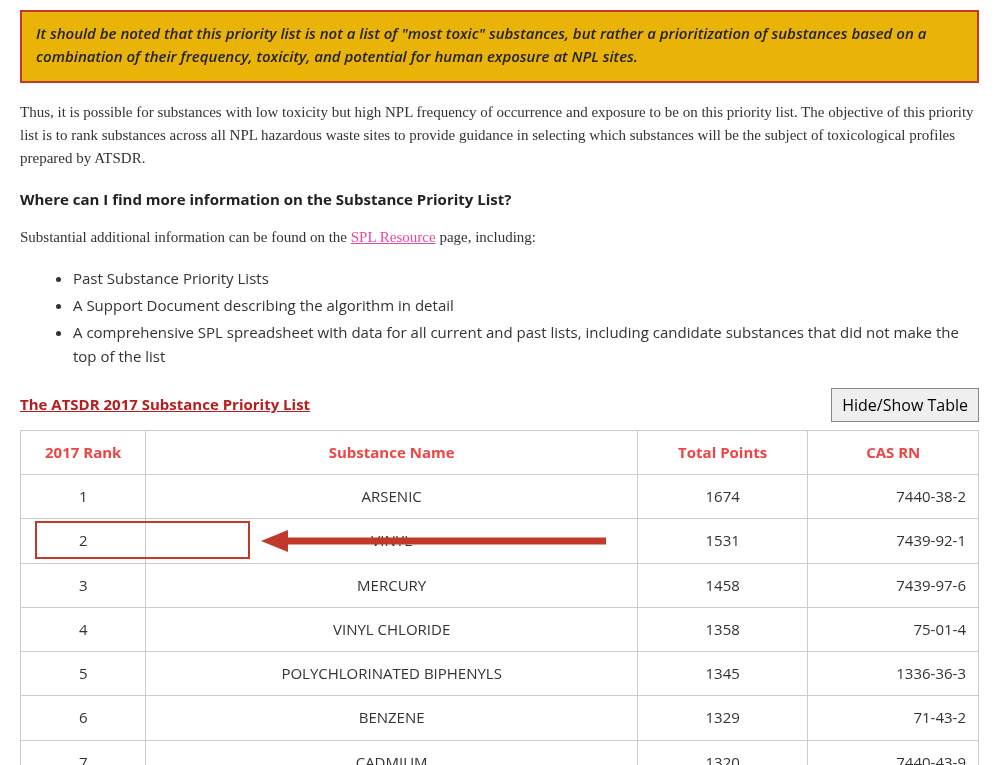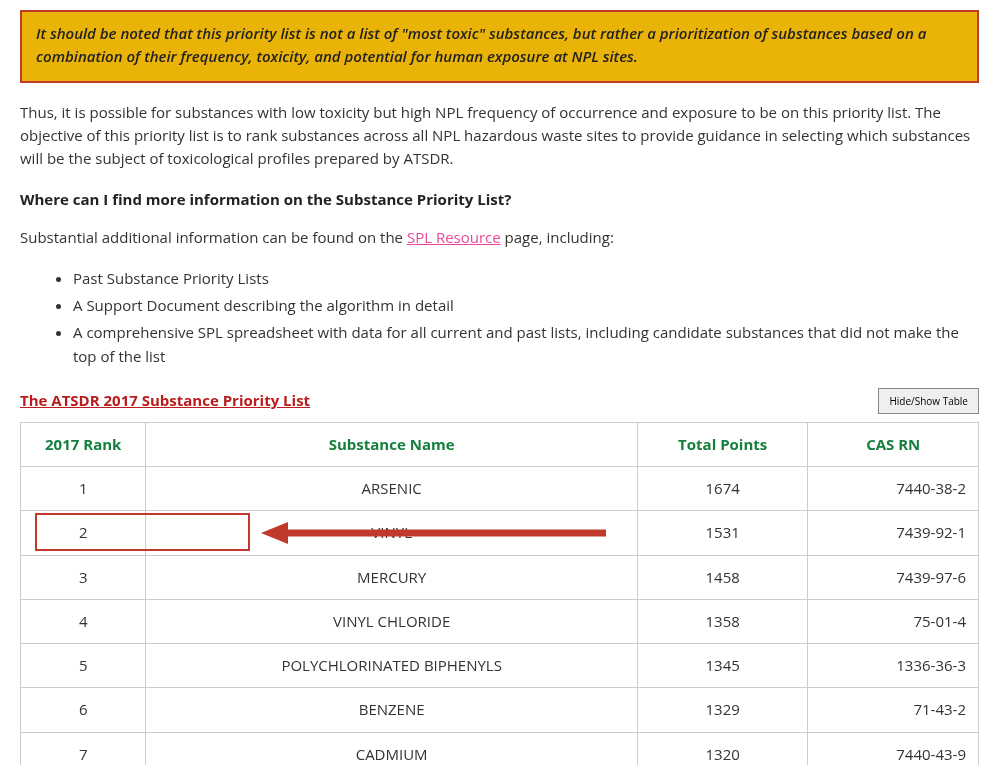--- a/index.html
+++ b/index.html
@@ -18,20 +18,21 @@
     border: 2px solid #c0392b;
     padding: 10px 14px 12px 14px;
     margin: 10px 0 18px 0;
     font-weight: 600;
     color: #222;
     font-style: italic;
   }
   .para {
     margin: 0 0 18px 0;
     color: #333;
+    font-family: Liberation Serif, serif;
   }
   .heading {
     font-weight: 700;
     margin: 0 0 14px 0;
     color: #222;
   }
   .link {
     color: #ec4899;
     text-decoration: underline;
     cursor: pointer;
@@ -52,40 +53,40 @@
   }
   .table-title {
     font-weight: 700;
     color: #b91c1c;
     text-decoration: underline;
   }
   .toggle-btn {
     background: #efefef;
     border: 1px solid #888;
     padding: 5px 10px;
-    font-size: 10px;
+    font-size: 16px;
     cursor: pointer;
     font-family: inherit;
   }
   table.spl {
     border-collapse: collapse;
     width: 100%;
     table-layout: fixed;
   }
   table.spl th, table.spl td {
     border: 1px solid #ccc;
     padding: 10px 12px;
     font-size: 15px;
     color: #333;
     vertical-align: middle;
   }
   table.spl th {
     font-weight: 700;
     text-align: center;
-    color: #15803d;
+    color: #ef4444;
   }
   col.c-rank { width: 125px; }
   col.c-name { width: 490px; }
   col.c-points { width: 170px; }
   col.c-cas { width: 170px; }
   td.rank { text-align: center; }
   td.name { text-align: center; }
   td.points { text-align: center; }
   td.cas { text-align: right; }
   

